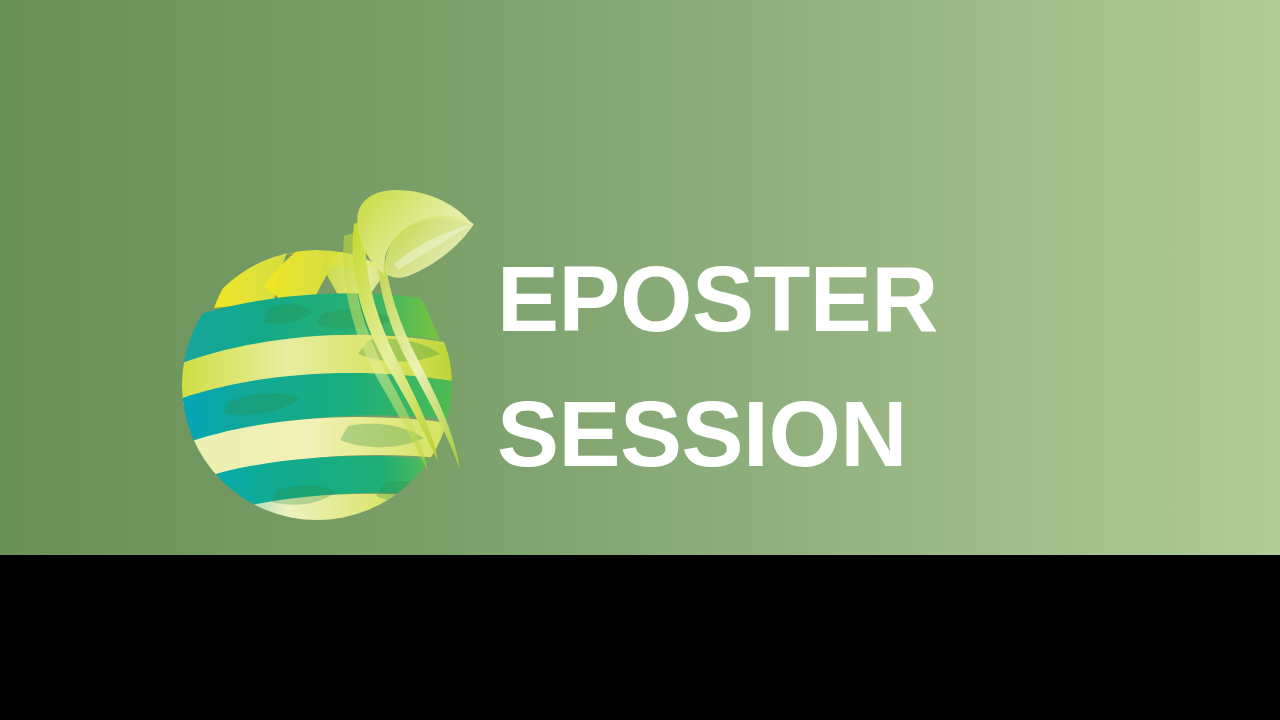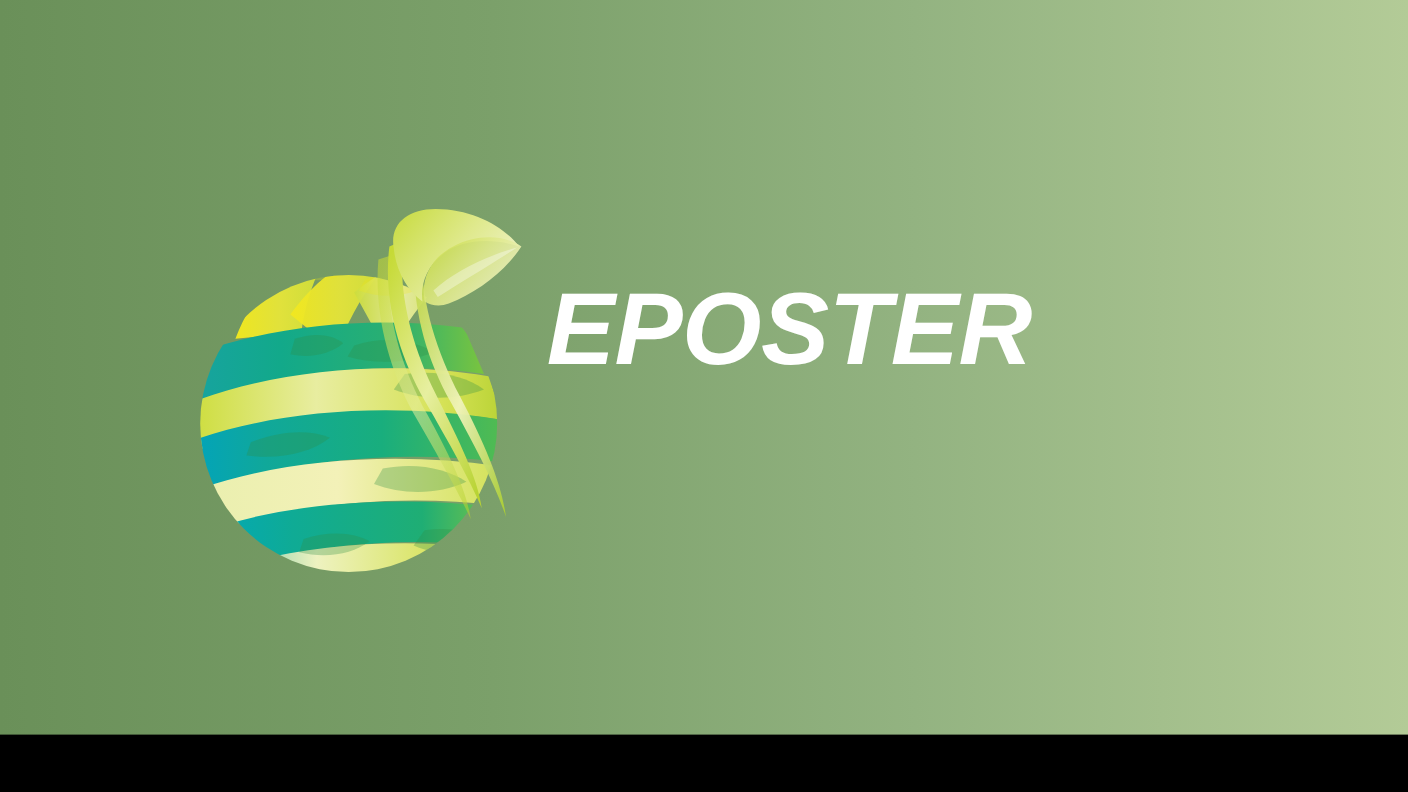--- a/index.html
+++ b/index.html
@@ -4,25 +4,24 @@
 <title>EPOSTER SESSION</title>
 <style>
   html, body {
     margin: 0;
     padding: 0;
     background: #000;
   }
   #slide {
     position: relative;
     width: 1280px;
-    height: 668px;
+    height: 555px;
     overflow: hidden;
     font-family: "Liberation Sans", sans-serif;
     background: linear-gradient(90deg, #6a9059 0%, #7ba06a 35%, #93b381 65%, #b3cb97 100%);
-    font-style: italic;
   }
 
   
   #logo-mark {
     position: absolute;
     left: 172px;
     top: 190px;
     width: 305px;
     height: 330px;
   }
@@ -186,15 +185,16 @@
                  C 198 74 188 56 186 36 Z" fill="url(#gLeaf)"></path>
         <path d="M 214 84 C 210 64 220 44 240 34 C 262 22 288 24 302 34
                  C 288 56 262 76 236 86 C 228 89 220 88 214 84 Z" fill="url(#gLeaf)" opacity="0.92"></path>
         <path d="M 222 74 C 240 58 266 44 298 35 C 272 52 248 66 226 80 Z" fill="#ffffff" opacity="0.35"></path>
       </g>
     </svg>
   </div>
 
   <div id="title-block">
     <span class="title-line">EPOSTER</span>
+    <span class="title-line">SESSION</span>
   </div>
 
 </div>
 
 </body></html>

